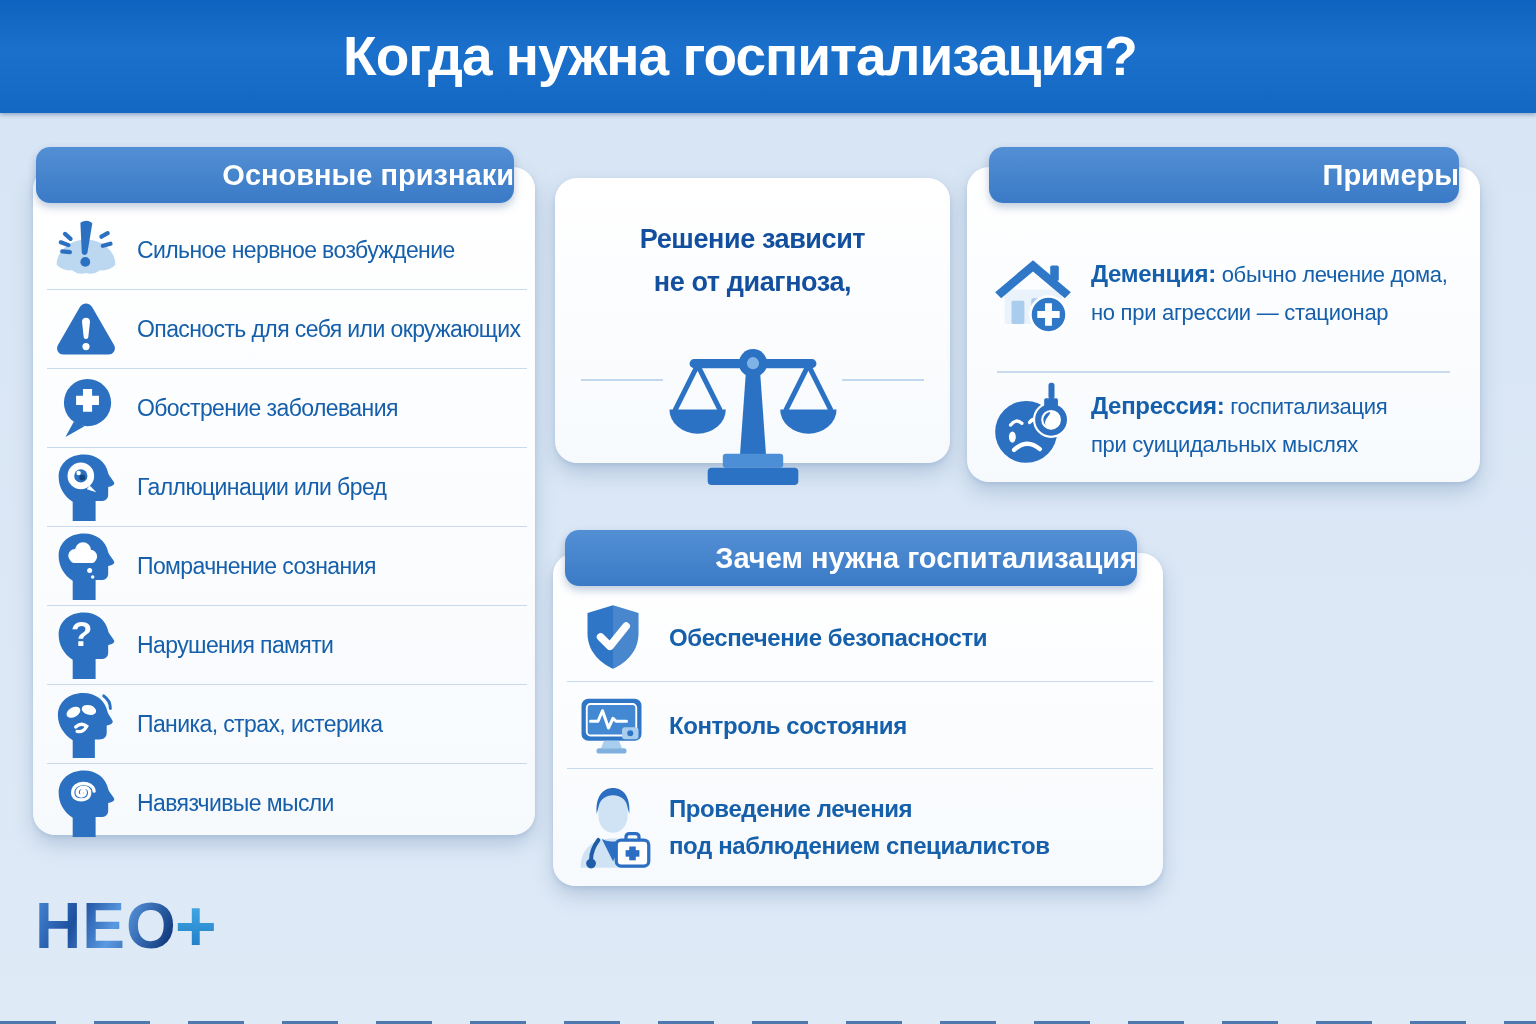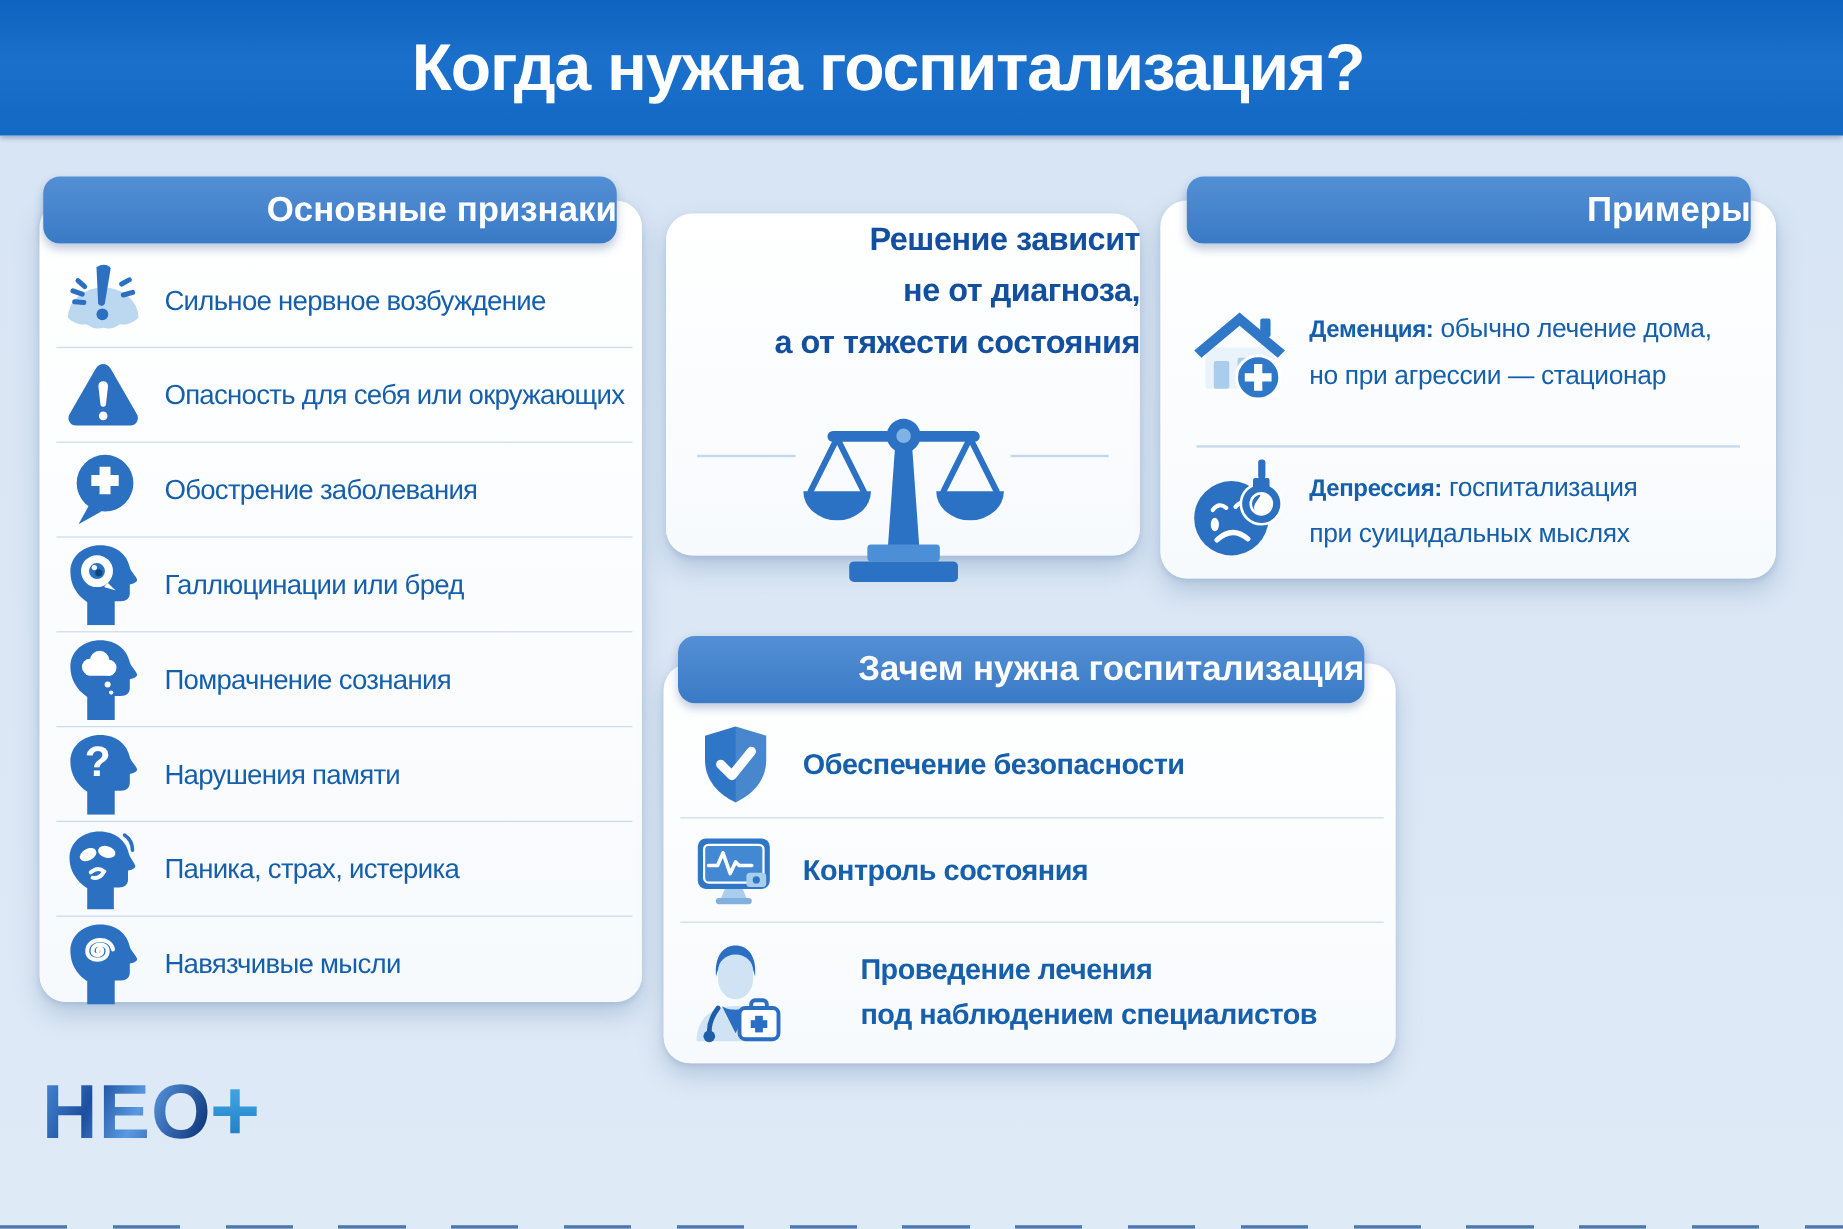--- a/index.html
+++ b/index.html
@@ -26,43 +26,43 @@
   .signs-card{left:33px;top:167px;width:502px;height:668px;}
   .signs-pill{left:3px;top:-20px;width:478px;height:56px;line-height:56px;}
   .signs-rows{position:absolute;left:0;top:44px;width:100%;}
   .srow{display:flex;align-items:center;height:78px;margin:0 8px 0 14px;}
   .srow + .srow{border-top:1.5px solid #c9daed;}
   .srow .ic{flex:0 0 78px;display:flex;justify-content:center;align-items:center;}
   .slabel{font-size:23px;font-weight:normal;color:#155fab;letter-spacing:-0.6px;white-space:nowrap;padding-left:12px;}
 
   
   .decision-card{left:555px;top:178px;width:395px;height:285px;}
-  .dlines{text-align:right;}
+  .dlines{padding-top:40px;text-align:center;}
   .dline{margin:0;font-size:27px;font-weight:bold;color:#124f9e;line-height:43px;letter-spacing:-0.4px;}
   .rule-l,.rule-r{position:absolute;top:201px;height:2px;background:#c3d7ee;width:82px;}
   .rule-l{left:26px;} .rule-r{right:26px;}
   .scales-wrap{position:absolute;left:50%;top:163px;transform:translateX(-50%);z-index:2;}
 
   
   .examples-card{left:967px;top:167px;width:513px;height:315px;}
   .examples-pill{left:22px;top:-20px;width:470px;height:56px;line-height:56px;}
   .erow{position:absolute;left:18px;right:14px;display:flex;align-items:center;}
   .erow1{top:52px;height:148px;}
   .erow2{top:210px;height:96px;}
   .ediv{position:absolute;left:30px;right:30px;top:204px;height:1.5px;background:#c9daed;}
   .erow .ic{flex:0 0 96px;display:flex;justify-content:center;align-items:center;}
   .etext{padding-left:10px;font-size:22px;color:#155fab;line-height:38px;letter-spacing:-0.3px;white-space:nowrap;}
-  .eterm{font-weight:bold;font-size:20px;}
+  .eterm{font-weight:bold;font-size:24px;}
 
   
   .purpose-card{left:553px;top:553px;width:610px;height:333px;}
   .purpose-pill{left:12px;top:-23px;width:572px;height:56px;line-height:56px;}
   .prows{position:absolute;left:14px;right:10px;top:40px;}
   .prow{display:flex;align-items:center;}
-  .prow1{height:88px;} .prow2{height:86px;} .prow3{height:116px;gap:48px;}
+  .prow1{height:88px;} .prow2{height:86px;} .prow3{height:116px;}
   .prow + .prow{border-top:1.5px solid #c9daed;}
   .prow .ic{flex:0 0 92px;display:flex;justify-content:center;align-items:center;}
   .plabel{padding-left:10px;font-size:24px;font-weight:bold;color:#155fab;line-height:37px;letter-spacing:-0.4px;white-space:nowrap;}
 
   
   .logo{position:absolute;left:35px;top:894px;display:flex;align-items:center;}
   .neo{font-size:64px;font-weight:bold;letter-spacing:1px;
        background:linear-gradient(115deg,#4a8bd8 0%,#1c4f9e 30%,#5a9ae2 55%,#143d82 90%);
        -webkit-background-clip:text;background-clip:text;color:transparent;line-height:64px;}
   .plus{font-size:72px;font-weight:bold;margin-left:-2px;line-height:60px;
@@ -192,21 +192,20 @@
         <span class="slabel">Навязчивые мысли</span>
       </div>
 
     </div>
   </section>
 
   <section class="card decision-card">
     <div class="dlines">
       <p class="dline">Решение зависит</p>
       <p class="dline">не от диагноза,</p>
-      <p class="dline">а от тяжести состояния</p>
     </div>
     <div class="rule-l"></div>
     <div class="rule-r"></div>
     <span class="scales-wrap">
       <svg width="176" height="146" viewBox="0 0 170 145">
         <rect x="22" y="18" width="126" height="9" rx="4.5" fill="#2b72c4"></rect>
         <path d="M30,24 L8,68 M30,24 L52,68" stroke="#2b72c4" stroke-width="5" stroke-linecap="round" fill="none"></path>
         <path d="M140,24 L118,68 M140,24 L162,68" stroke="#2b72c4" stroke-width="5" stroke-linecap="round" fill="none"></path>
         <path d="M2,68 a28,24 0 0 0 56,0 z" fill="#2b72c4"></path>
         <path d="M112,68 a28,24 0 0 0 56,0 z" fill="#2b72c4"></path>

